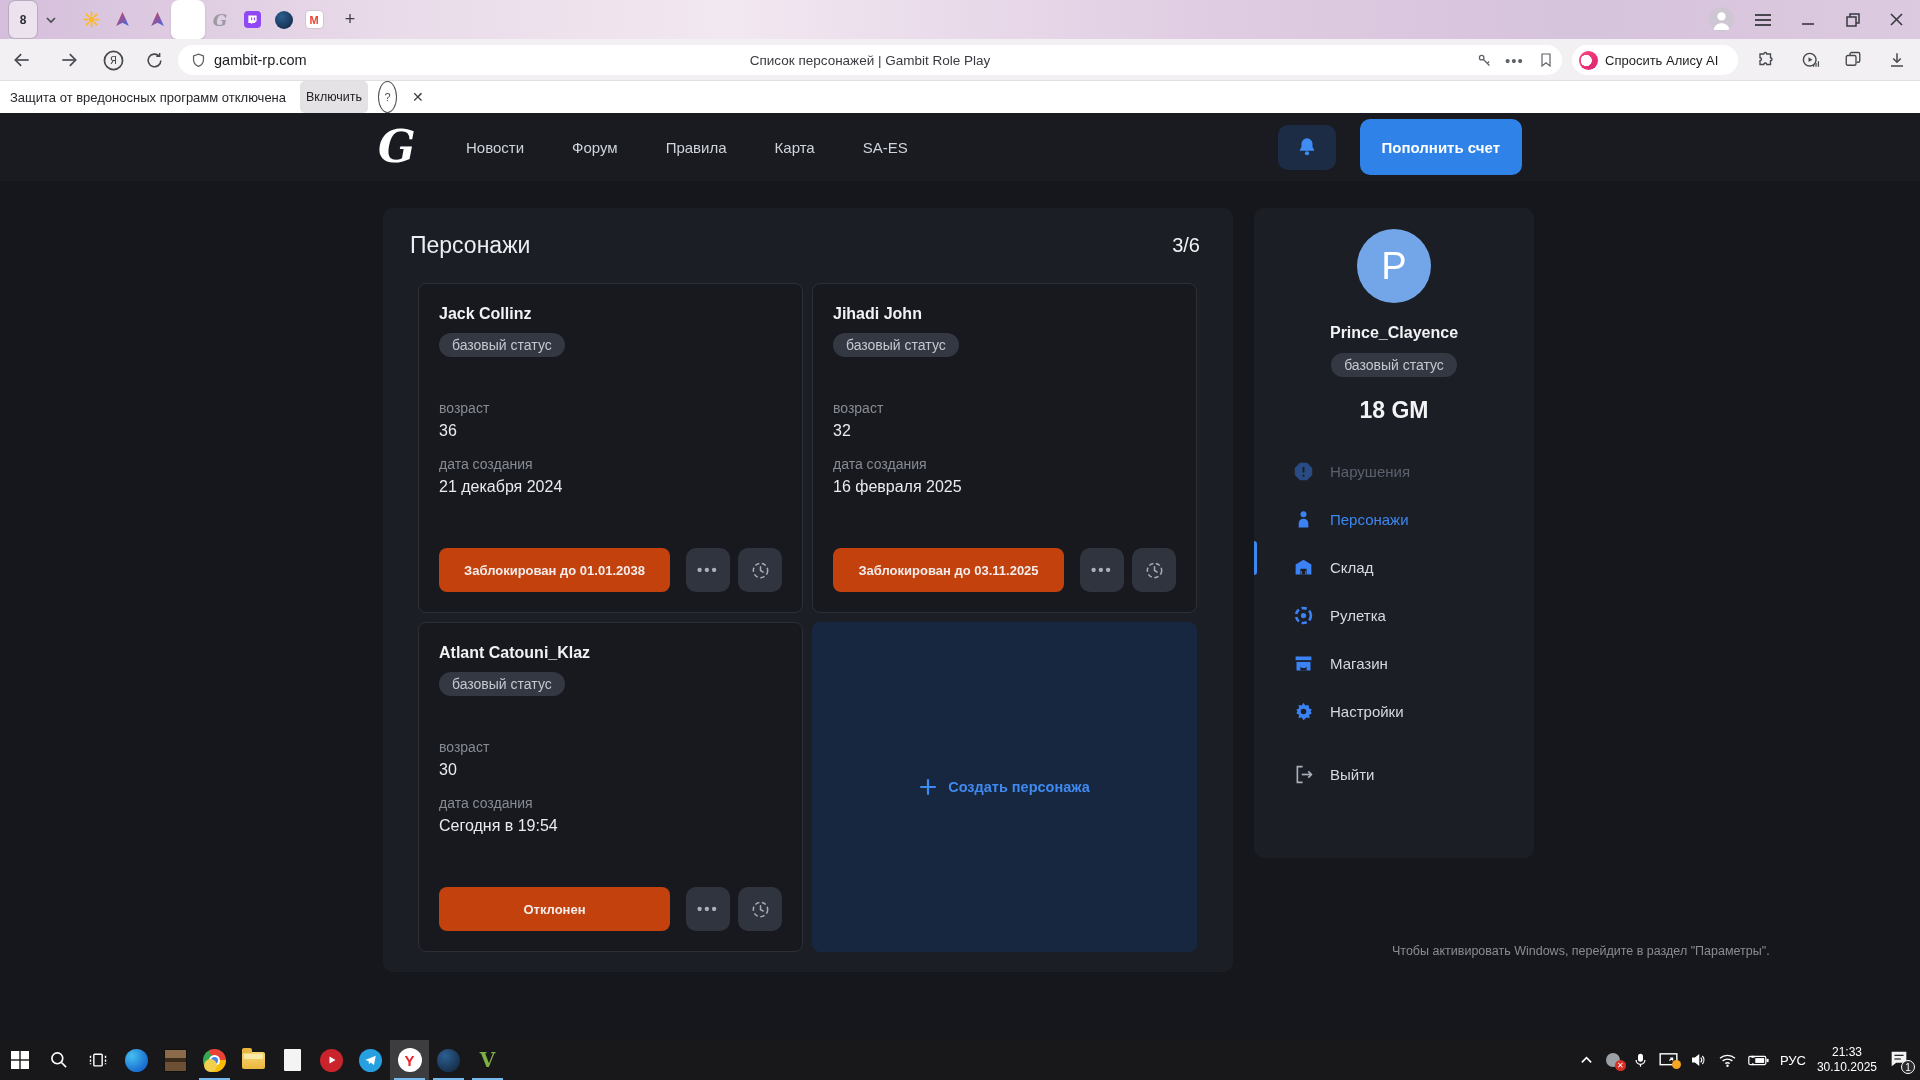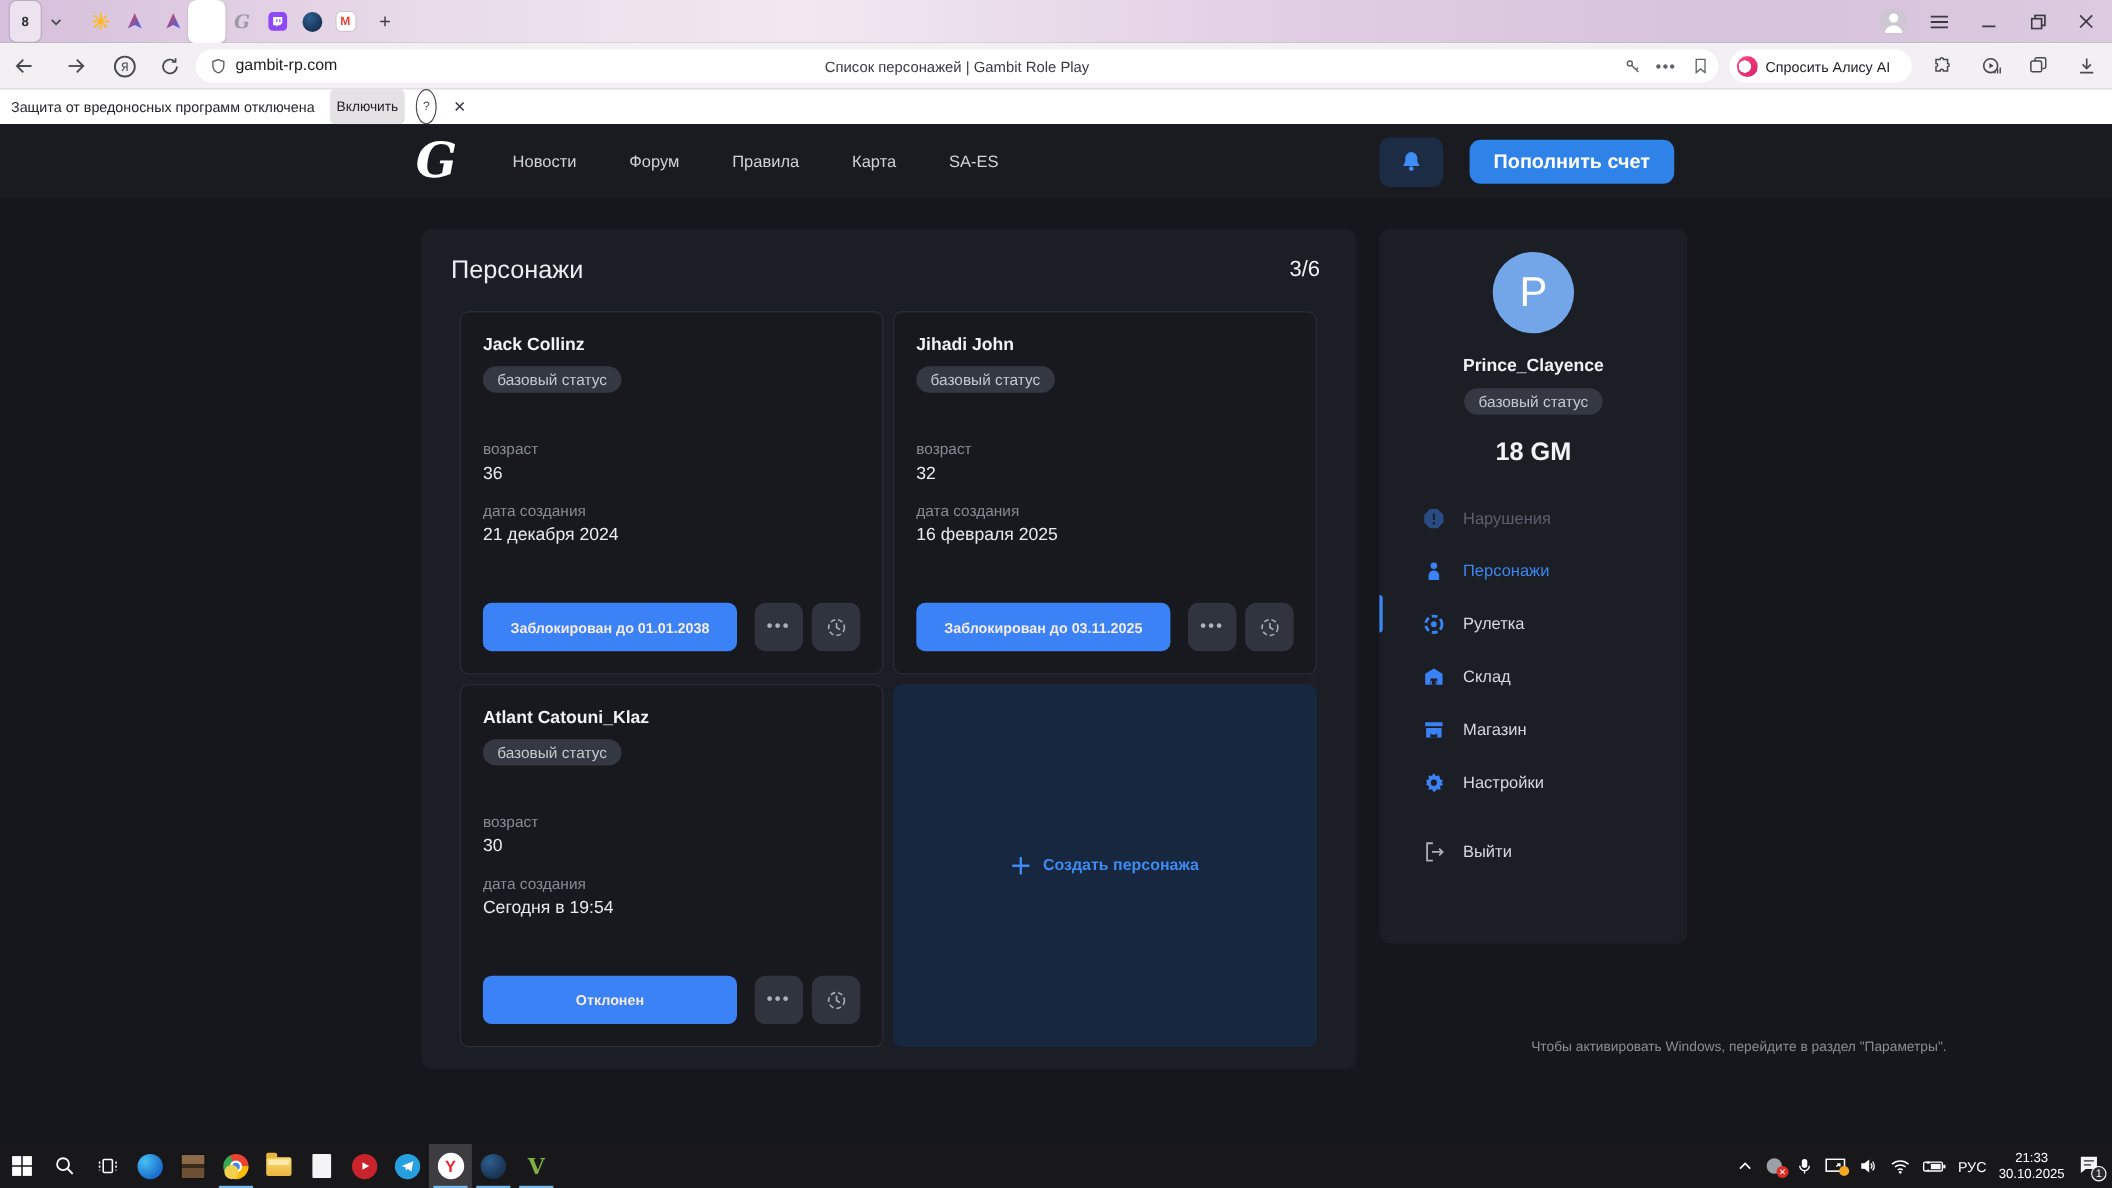--- a/index.html
+++ b/index.html
@@ -53,39 +53,39 @@
   
   .site { position:absolute; left:0; top:113px; width:1920px; height:927px; background:#15171c; color:#e8eaed; }
   .site-header { position:absolute; left:0; top:0; width:1920px; height:68px; background:#191b21;
     display:flex; align-items:center; }
   .logo { margin-left:378px; width:46px; font-family:"DejaVu Serif",serif; font-style:italic; font-weight:bold;
     font-size:44px; color:#fff; line-height:60px; }
   .nav { display:flex; gap:48px; margin-left:42px; }
   .nav a { font-size:15px; color:#cfd3da; text-decoration:none; }
   .bell-btn { margin-left:auto; width:58px; height:45px; background:#1d2c45; border-radius:10px;
     display:flex; align-items:center; justify-content:center; }
-  .topup-btn { margin-left:24px; margin-right:398px; height:40px; padding:0 22px; background:#2e82e8; border:0;
-    border-radius:10px; color:#fff; font-size:18px; font-weight:bold; font-family:inherit; }
+  .topup-btn { margin-left:24px; margin-right:398px; height:56px; padding:0 22px; background:#2e82e8; border:0;
+    border-radius:10px; color:#fff; font-size:15px; font-weight:bold; font-family:inherit; }
 
   
   .main-panel { position:absolute; left:383px; top:95px; width:850px; height:764px; background:#1b1e25; border-radius:10px; }
   .panel-head { display:flex; align-items:center; padding:24px 33px 20px 27px; }
   .panel-title { font-size:23px; color:#eceef1; }
   .panel-counter { margin-left:auto; font-size:20px; color:#f2f3f5; }
   .cards { display:grid; grid-template-columns:385px 385px; grid-auto-rows:330px; gap:9px; padding:4px 35px 0 35px; }
   .card { background:#17191f; border:1px solid #2c2f38; border-radius:8px; padding:20px; display:flex; flex-direction:column; }
   .card-name { font-size:16px; font-weight:bold; color:#f1f2f4; line-height:20px; }
   .pill { align-self:flex-start; margin-top:9px; background:#343842; color:#c4c8cf; font-size:14px;
     padding:4px 13px; border-radius:13px;text-align:center; }
   .lbl { font-size:14px; color:#878b93; line-height:18px; }
   .val { font-size:16px; color:#e9ebee; line-height:20px; margin-top:4px; }
   .lbl.age { margin-top:42px; }
   .lbl.created { margin-top:14px; }
   .card-foot { margin-top:auto; display:flex; align-items:center; }
-  .danger-btn { flex:1; height:44px; background:#3b82f6; border:0; border-radius:8px; color:#f4eceb;
+  .danger-btn { flex:1; height:44px; background:#c2410c; border:0; border-radius:8px; color:#f4eceb;
     font-size:13px; font-weight:bold; font-family:inherit; margin-right:16px; }
   .icon-btn { width:44px; height:44px; background:#30343e; border:0; border-radius:10px; display:flex;
     align-items:center; justify-content:center; }
   .icon-btn + .icon-btn { margin-left:8px; }
   .dots { color:#aab0b9; font-size:15px; letter-spacing:2px; font-weight:bold; line-height:10px; }
   .create-card { background:#17273f; border-radius:8px; display:flex; align-items:center; justify-content:center; gap:11px; }
   .create-label { color:#3f8af0; font-size:14.5px; font-weight:bold; }
 
   
   .side-panel { position:absolute; left:1254px; top:95px; width:280px; height:650px; background:#1b1e25;
@@ -462,33 +462,33 @@
           <span>Нарушения</span>
         </div>
         <div class="menu-item active">
           <svg width="21" height="21" viewBox="0 0 24 24">
               <circle cx="12" cy="6" r="3.4" fill="#3b82f6"></circle>
               <path d="M6.5 21v-4.5c0-3.3 2.4-5.5 5.5-5.5s5.5 2.2 5.5 5.5V21z" fill="#3b82f6"></path>
             </svg>
           <span>Персонажи</span>
         </div>
         <div class="menu-item">
-          <svg width="21" height="21" viewBox="0 0 24 24" fill="none">
-              <circle cx="12" cy="12" r="8.5" stroke="#3b82f6" stroke-width="3" stroke-dasharray="6 3.4"></circle>
-              <circle cx="12" cy="12" r="3" fill="#3b82f6"></circle>
-            </svg>
-          <span>Рулетка</span>
-        </div>
-        <div class="menu-item">
           <svg width="21" height="21" viewBox="0 0 24 24">
               <path d="M3 20V8.5L12 3l9 5.5V20h-5.5v-6.5h-7V20z" fill="#3b82f6"></path>
               <rect x="9" y="16" width="6" height="4" fill="#3b82f6"></rect>
               <rect x="10" y="15.5" width="4" height="4.5" fill="#1b1e25"></rect>
             </svg>
           <span>Склад</span>
+        </div>
+        <div class="menu-item">
+          <svg width="21" height="21" viewBox="0 0 24 24" fill="none">
+              <circle cx="12" cy="12" r="8.5" stroke="#3b82f6" stroke-width="3" stroke-dasharray="6 3.4"></circle>
+              <circle cx="12" cy="12" r="3" fill="#3b82f6"></circle>
+            </svg>
+          <span>Рулетка</span>
         </div>
         <div class="menu-item">
           <svg width="21" height="21" viewBox="0 0 24 24">
               <path d="M3 4h18v5H3z" fill="#3b82f6"></path>
               <path d="M4 10h16v10H4z" fill="#3b82f6"></path>
               <path d="M8.5 14.5a3.5 2.6 0 0 0 7 0V20h-7z" fill="#1b1e25"></path>
               <rect x="3" y="8.2" width="18" height="1.6" fill="#1b1e25"></rect>
             </svg>
           <span>Магазин</span>
         </div>

